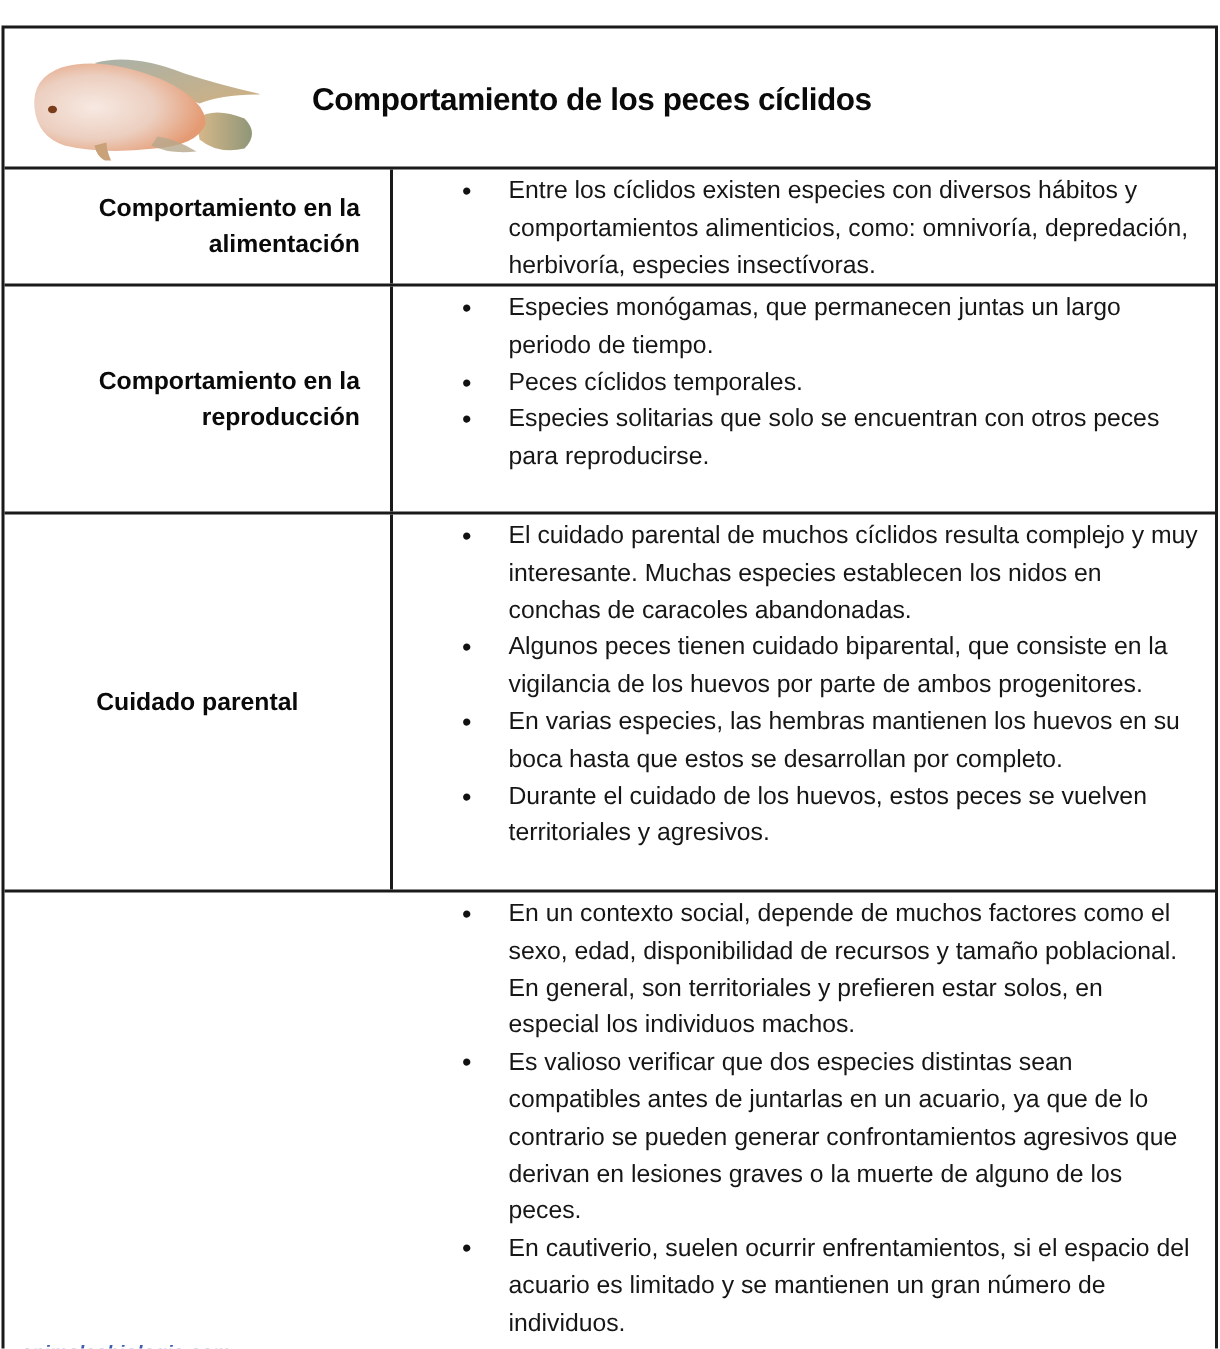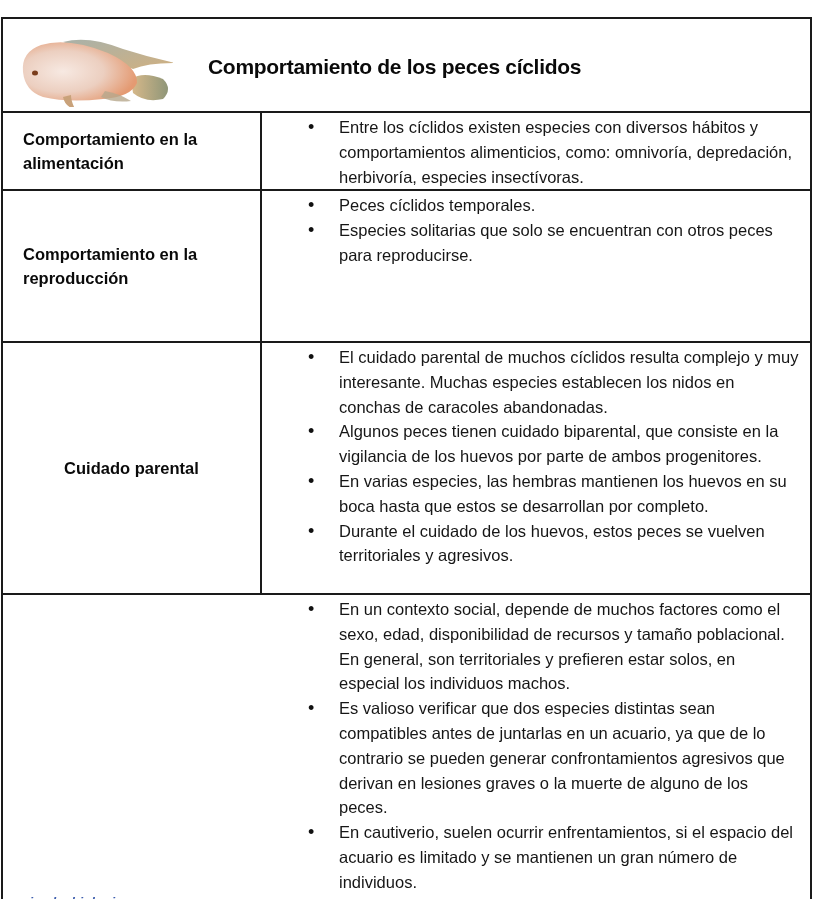--- a/index.html
+++ b/index.html
@@ -23,21 +23,21 @@
       font-size: 21px; font-weight: bold; letter-spacing: -0.3px;
       color: #0a0a0a;
     }
 
     .row { position: absolute; left: 0; width: 807px; border-bottom: 2px solid #1a1a1a; }
     .row.last { border-bottom: none; }
     .col-left {
       position: absolute; left: 0; top: 0; bottom: 0; width: 259px;
       border-right: 2px solid #1a1a1a;
       display: flex; align-items: center; justify-content: center;
-      text-align: left; font-weight: bold; font-size: 16.5px; line-height: 24px;
+      text-align: right; font-weight: bold; font-size: 16.5px; line-height: 24px;
       padding: 0 20px; color: #0a0a0a;
     }
     .col-right {
       position: absolute; left: 261px; top: 0; right: 0; bottom: 0;
       padding: 2px 4px 16px 0;
     }
     ul.bullets { list-style: none; }
     ul.bullets li {
       position: relative; padding-left: 75px; padding-right: 6px;
       font-size: 16.5px; line-height: 24.8px; color: #161616;
@@ -90,20 +90,21 @@
       <ul class="bullets">
         <li>Entre los cíclidos existen especies con diversos hábitos y comportamientos alimenticios, como: omnivoría, depredación, herbivoría, especies insectívoras.</li>
       </ul>
     </div>
   </div>
 
   <div class="row" style="top:172px;height:152px;">
     <div class="col-left">Comportamiento en la reproducción</div>
     <div class="col-right">
       <ul class="bullets">
+        <li>Especies monógamas, que permanecen juntas un largo periodo de tiempo.</li>
         <li>Peces cíclidos temporales.</li>
         <li>Especies solitarias que solo se encuentran con otros peces para reproducirse.</li>
       </ul>
     </div>
   </div>
 
   <div class="row" style="top:324px;height:252px;">
     <div class="col-left">Cuidado parental</div>
     <div class="col-right">
       <ul class="bullets">

